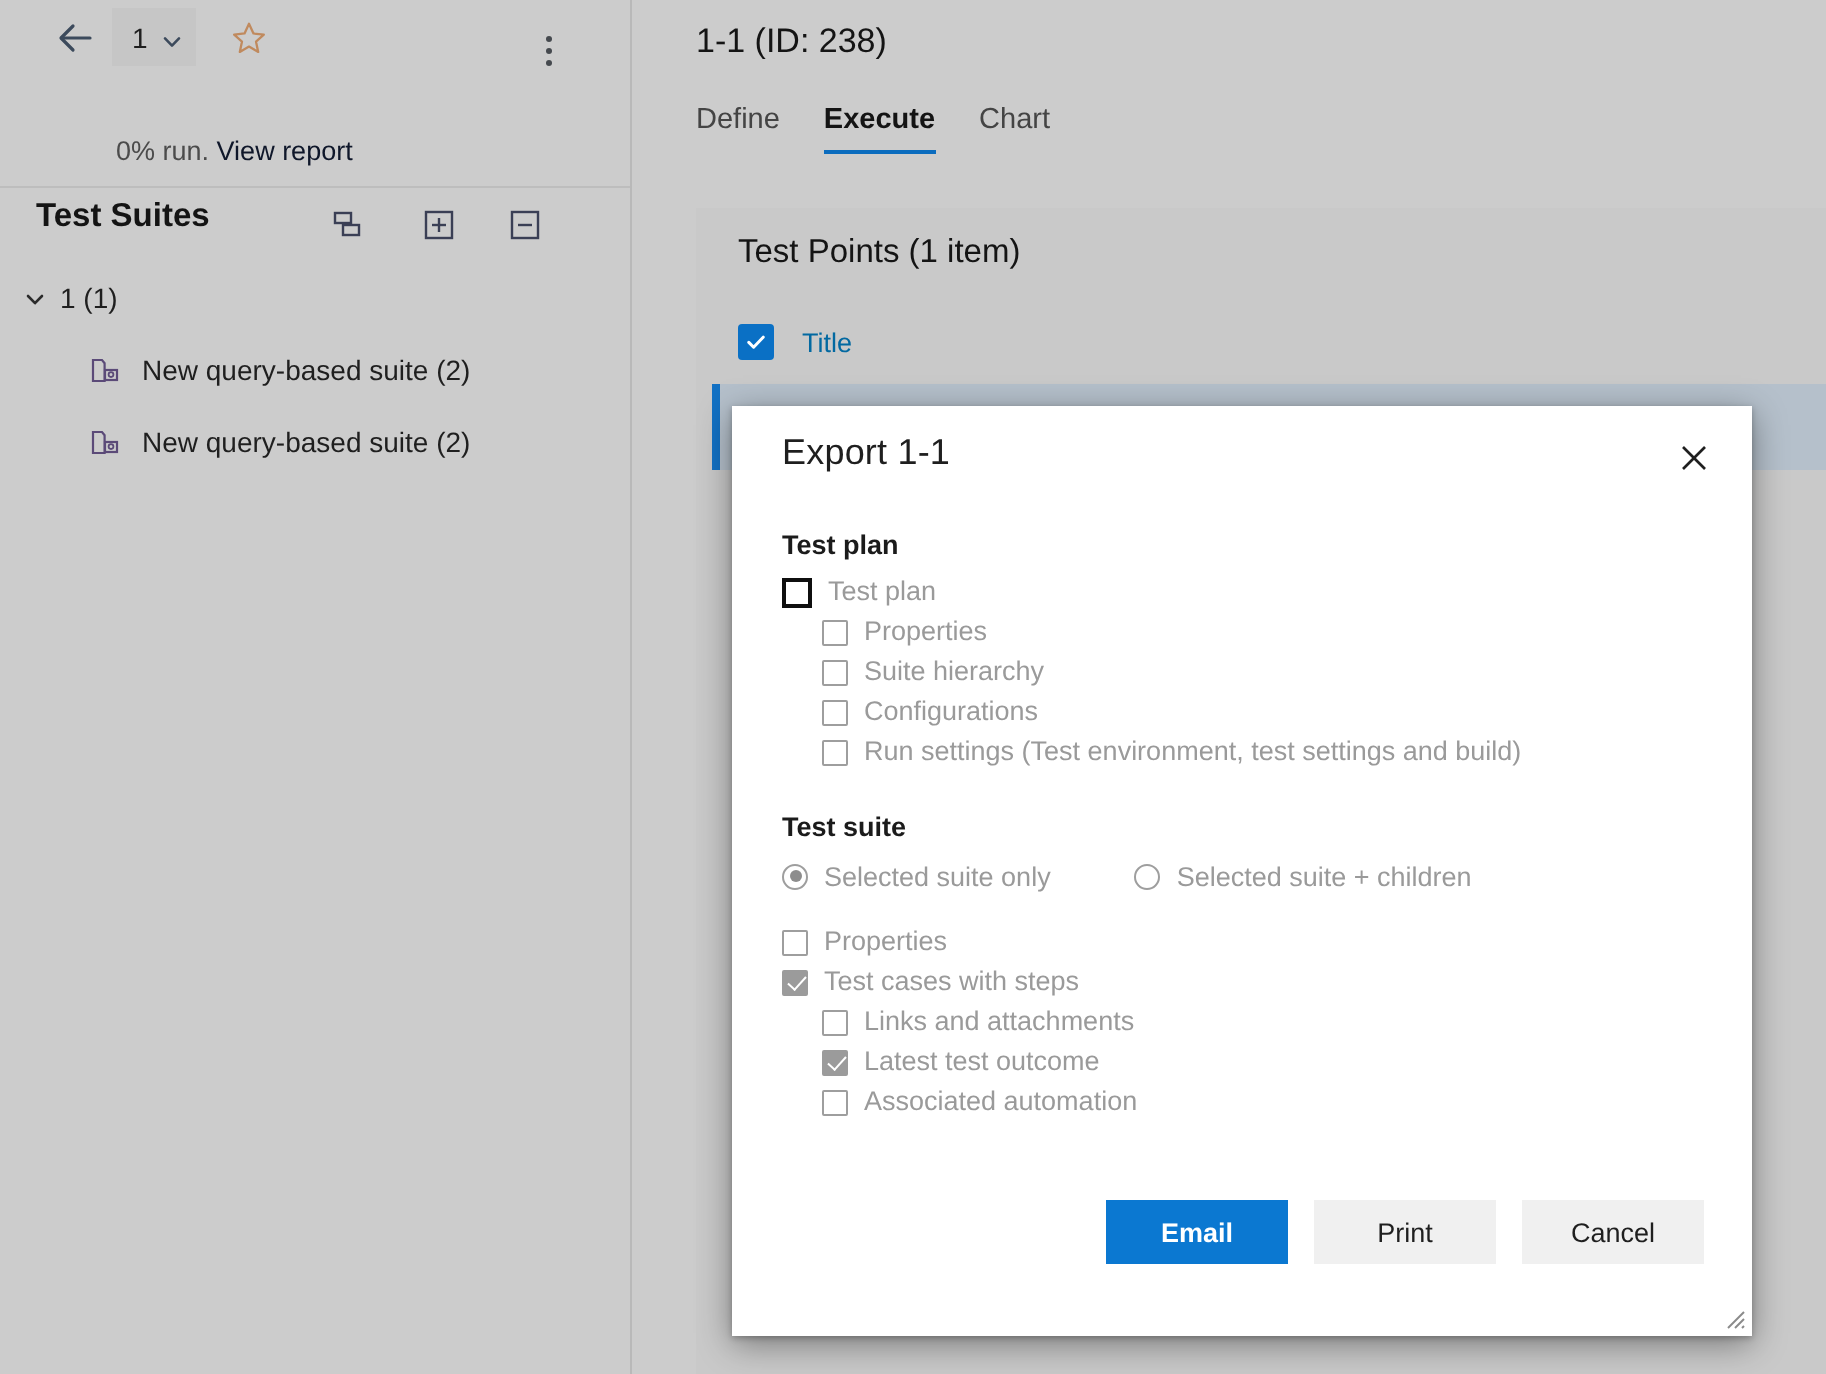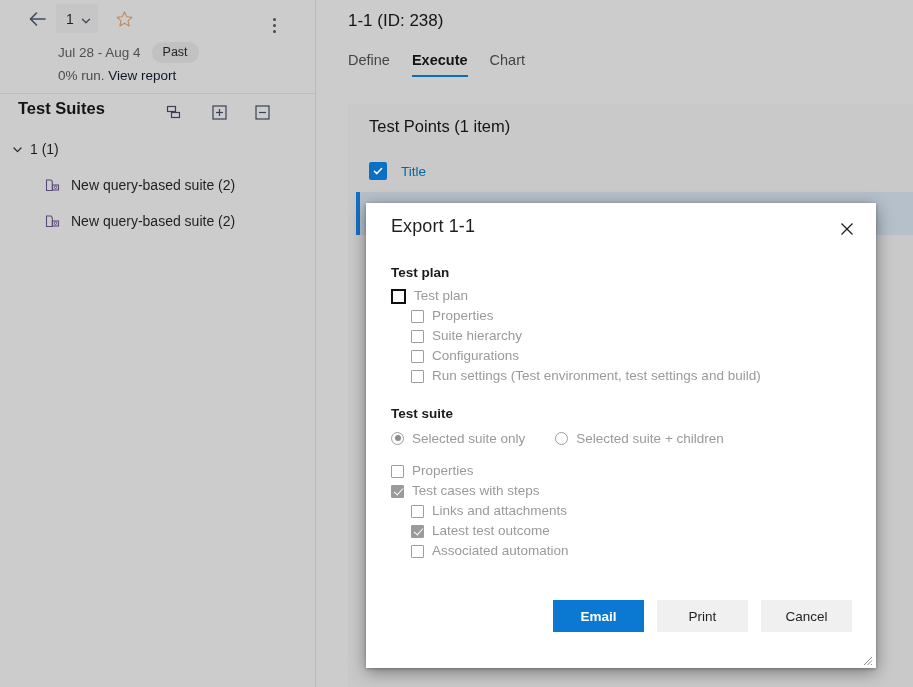--- a/index.html
+++ b/index.html
@@ -195,21 +195,21 @@
     content: ""; position: absolute; left: 3.5px; top: 0.5px;
     width: 4px; height: 8px;
     border: solid #fff; border-width: 0 1.6px 1.6px 0;
     transform: rotate(42deg);
   }
   .cbx.focused {
     width: 15px; height: 15px;
     border: 2px solid #0f0f0f; border-radius: 0;
   }
 
-  .radio-row { display: flex; align-items: flex-start; gap: 8px; margin-top: 2px; }
+  .radio-row { display: flex; align-items: flex-start; gap: 20px; margin-top: 2px; }
   .radio-opt {
     display: flex; align-items: center; gap: 8px;
     font-size: 13.5px; color: #9a9a9a; height: 22px;
   }
   .radio-opt + .radio-opt { margin-left: 22px; }
   .rdo {
     width: 13px; height: 13px; flex: none; border-radius: 50%;
     border: 1px solid #9e9e9e; background: #fff; position: relative;
   }
   .rdo.on::after {
@@ -270,24 +270,20 @@
           </svg>
         </div>
 
         <div class="more-dots">
           <i></i>
             <i></i>
             <i></i>
         </div>
       </div>
 
-      <div class="hdr-row2">
-        <span class="date-range">Jul 28 - Aug 4</span>
-        <span class="past-badge">Past</span>
-      </div>
 
       <div class="hdr-row3">
         <span>0% run.</span>
         <a href="#">View report</a>
       </div>
     </div>
 
     <div id="suites-bar">
       <div id="suites-title">Test Suites</div>
 

